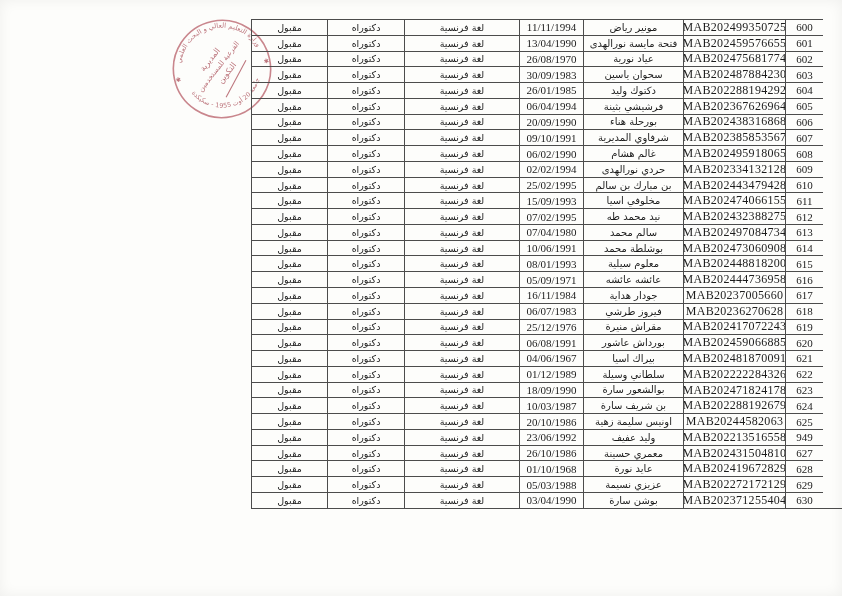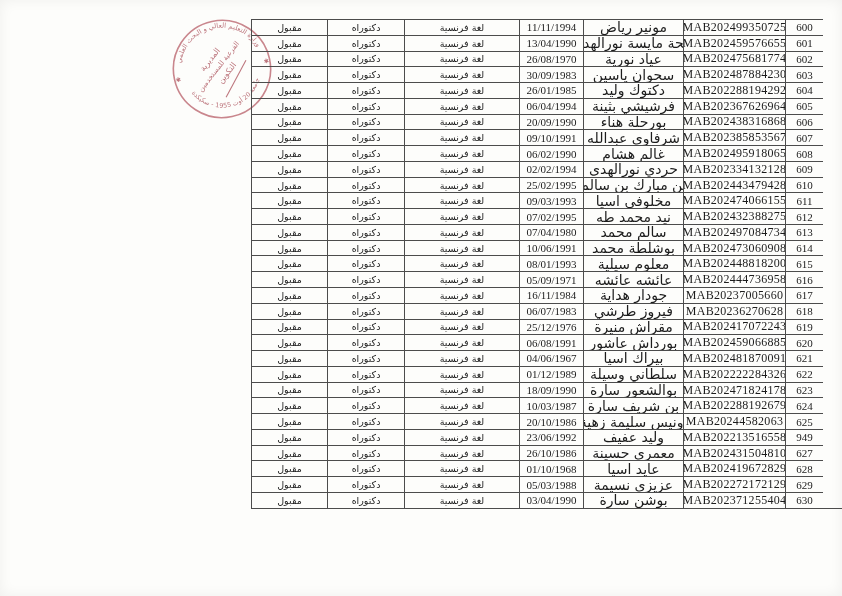--- a/index.html
+++ b/index.html
@@ -23,21 +23,21 @@
     height:15.774px;
   }
   .cell{
     box-sizing:border-box;
     border-left:1px solid #4c4c4c;border-top:1px solid #4c4c4c;
     display:flex;align-items:center;justify-content:center;
     color:#1c1c1c;white-space:nowrap;overflow:hidden;
     padding:0 2px;
   }
   .ar{direction:rtl;font-family:"DejaVu Sans",sans-serif;font-size:9.5px;}
-  .name{font-size:14px;}
+  .name{font-size:10px;}
   .num{direction:ltr;font-family:"Liberation Serif","DejaVu Serif",serif;font-size:11px;}
   .code{font-size:12px;letter-spacing:.3px;}
 
   
   .stamp{
     position:absolute;left:159px;top:6px;width:126px;height:126px;
     transform:rotate(-12deg);
     opacity:.85;pointer-events:none;
   }
   .stamp text{fill:#b25f68;font-family:"DejaVu Sans",sans-serif;}
@@ -131,21 +131,21 @@
         <div class="cell num">20/09/1990</div>
         <div class="cell ar name">بورحلة هناء</div>
         <div class="cell num code">MAB202438316868</div>
         <div class="cell num">606</div>
       </div>
       <div class="row">
         <div class="cell ar">مقبول</div>
         <div class="cell ar">دكتوراه</div>
         <div class="cell ar">لغة فرنسية</div>
         <div class="cell num">09/10/1991</div>
-        <div class="cell ar name">شرفاوي عبدالله</div>
+        <div class="cell ar name">شرفاوي المديرية</div>
         <div class="cell num code">MAB202385853567</div>
         <div class="cell num">607</div>
       </div>
       <div class="row">
         <div class="cell ar">مقبول</div>
         <div class="cell ar">دكتوراه</div>
         <div class="cell ar">لغة فرنسية</div>
         <div class="cell num">06/02/1990</div>
         <div class="cell ar name">غالم هشام</div>
         <div class="cell num code">MAB202495918065</div>
@@ -166,21 +166,21 @@
         <div class="cell ar">لغة فرنسية</div>
         <div class="cell num">25/02/1995</div>
         <div class="cell ar name">بن مبارك بن سالم</div>
         <div class="cell num code">MAB202443479428</div>
         <div class="cell num">610</div>
       </div>
       <div class="row">
         <div class="cell ar">مقبول</div>
         <div class="cell ar">دكتوراه</div>
         <div class="cell ar">لغة فرنسية</div>
-        <div class="cell num">09/03/1993</div>
+        <div class="cell num">15/09/1993</div>
         <div class="cell ar name">مخلوفي اسيا</div>
         <div class="cell num code">MAB202474066155</div>
         <div class="cell num">611</div>
       </div>
       <div class="row">
         <div class="cell ar">مقبول</div>
         <div class="cell ar">دكتوراه</div>
         <div class="cell ar">لغة فرنسية</div>
         <div class="cell num">07/02/1995</div>
         <div class="cell ar name">نيد محمد طه</div>
@@ -320,21 +320,21 @@
         <div class="cell num">26/10/1986</div>
         <div class="cell ar name">معمري حسينة</div>
         <div class="cell num code">MAB202431504810</div>
         <div class="cell num">627</div>
       </div>
       <div class="row">
         <div class="cell ar">مقبول</div>
         <div class="cell ar">دكتوراه</div>
         <div class="cell ar">لغة فرنسية</div>
         <div class="cell num">01/10/1968</div>
-        <div class="cell ar name">عايد اسيا</div>
+        <div class="cell ar name">عايد نورة</div>
         <div class="cell num code">MAB202419672829</div>
         <div class="cell num">628</div>
       </div>
       <div class="row">
         <div class="cell ar">مقبول</div>
         <div class="cell ar">دكتوراه</div>
         <div class="cell ar">لغة فرنسية</div>
         <div class="cell num">05/03/1988</div>
         <div class="cell ar name">عزيزي نسيمة</div>
         <div class="cell num code">MAB202272172129</div>

